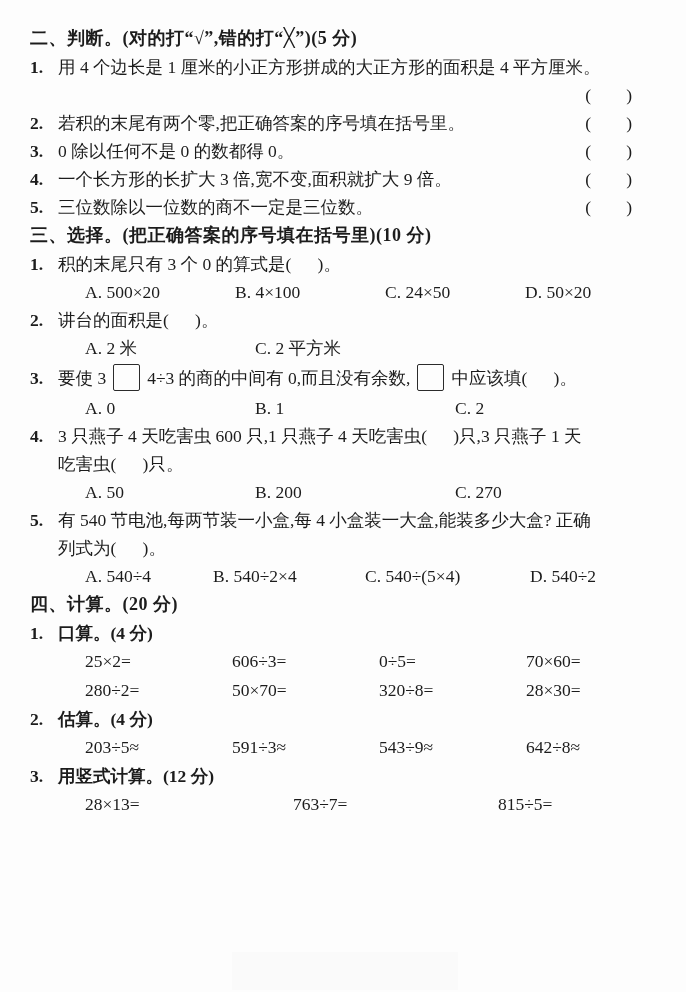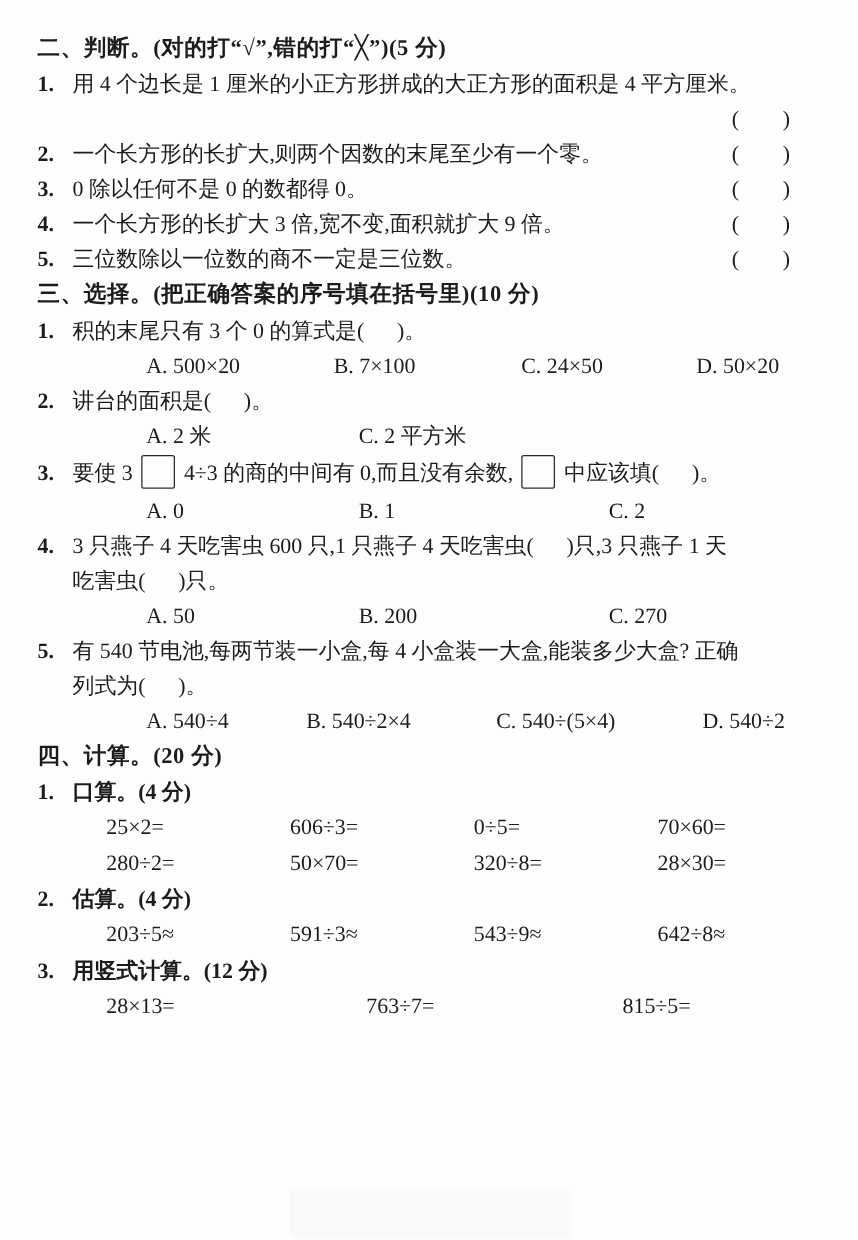--- a/index.html
+++ b/index.html
@@ -37,21 +37,21 @@
   .txt { flex: 1 1 auto; white-space: pre; }
   .brk { flex: 0 0 auto; white-space: pre; padding-right: 46px; }
   .brk-own-line {
     text-align: right;
     padding-right: 46px;
     line-height: 28px;
     white-space: pre;
   }
   .opts {
     display: flex;
-    margin-left: 87px;
+    margin-left: 55px;
     line-height: 28px;
   }
   .opt { white-space: pre; }
   .ow150 { flex: 0 0 150px; }
   .ow140 { flex: 0 0 140px; }
   .ow170 { flex: 0 0 170px; }
   .ow200 { flex: 0 0 200px; }
   .ow128 { flex: 0 0 128px; }
   .ow152 { flex: 0 0 152px; }
   .ow165 { flex: 0 0 165px; }
@@ -94,21 +94,21 @@
   <div class="sec-title">二、判断。(对的打“√”,错的打“╳”)(5 分)</div>
 
   <div class="item">
     <span class="num">1.</span>
     <span class="txt">用 4 个边长是 1 厘米的小正方形拼成的大正方形的面积是 4 平方厘米。</span>
   </div>
   <div class="brk-own-line">(        )</div>
 
   <div class="item">
     <span class="num">2.</span>
-    <span class="txt">一个长方形的长扩大,则两个因数的末尾至少有一个零。</span>
+    <span class="txt">若积的末尾有两个零,把正确答案的序号填在括号里。</span>
     <span class="brk">(        )</span>
   </div>
 
   <div class="item">
     <span class="num">3.</span>
     <span class="txt">0 除以任何不是 0 的数都得 0。</span>
     <span class="brk">(        )</span>
   </div>
 
   <div class="item">
@@ -124,21 +124,21 @@
   </div>
 
   <div class="sec-title">三、选择。(把正确答案的序号填在括号里)(10 分)</div>
 
   <div class="item">
     <span class="num">1.</span>
     <span class="txt">积的末尾只有 3 个 0 的算式是(      )。</span>
   </div>
   <div class="opts">
     <span class="opt ow150">A. 500×20</span>
-    <span class="opt ow150">B. 7×100</span>
+    <span class="opt ow150">B. 4×100</span>
     <span class="opt ow140">C. 24×50</span>
     <span class="opt owAuto">D. 50×20</span>
   </div>
 
   <div class="item">
     <span class="num">2.</span>
     <span class="txt">讲台的面积是(      )。</span>
   </div>
   <div class="opts">
     <span class="opt ow170">A. 2 米</span>

